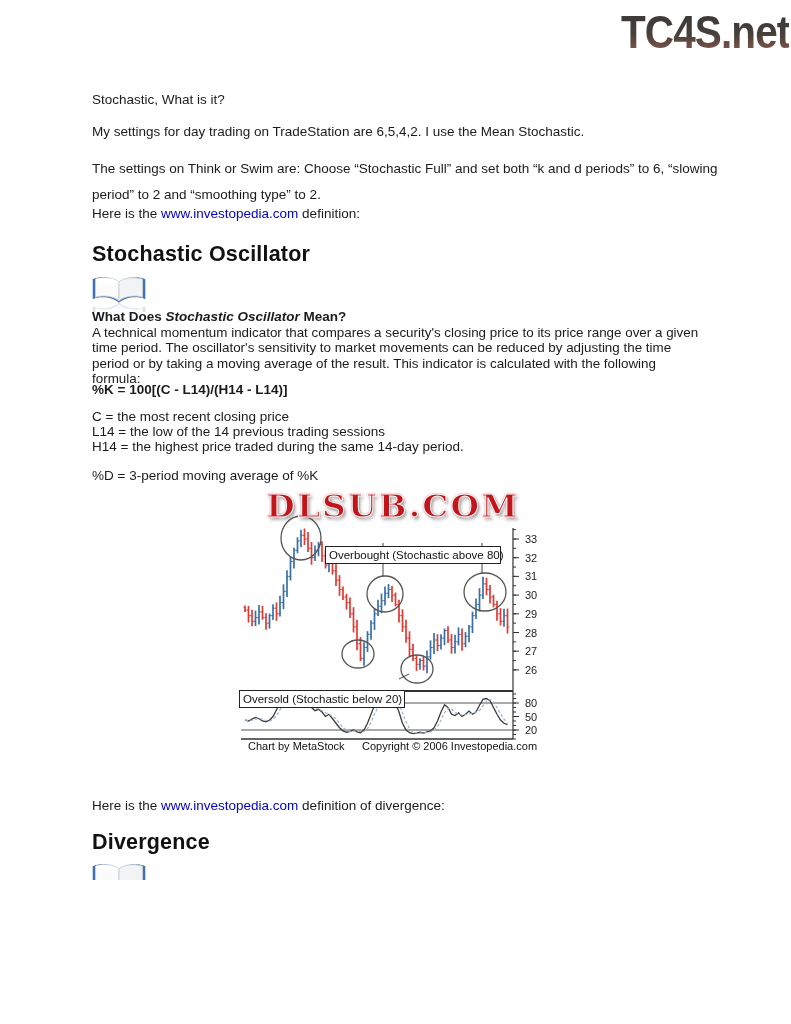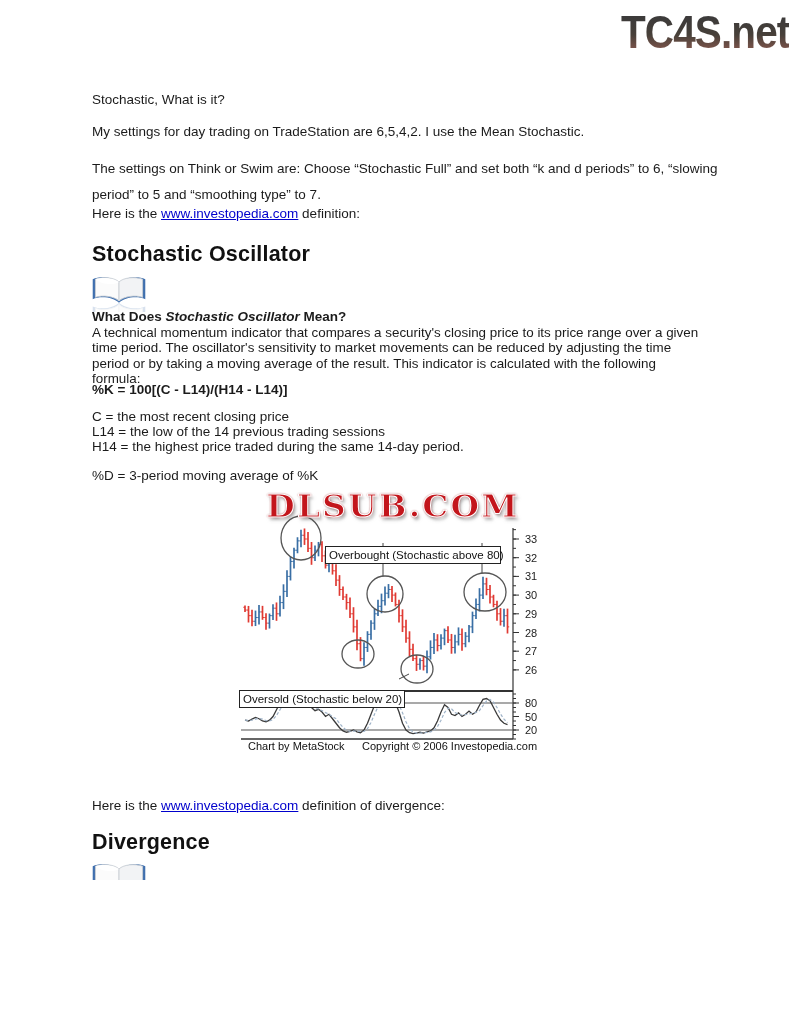--- a/index.html
+++ b/index.html
@@ -1,20 +1,20 @@
 <!DOCTYPE html>
 <html><head>
 <meta charset="utf-8">
 <style>
   html,body{margin:0;padding:0;background:#ffffff;}
   .page{position:relative;width:791px;height:880px;background:#fff;overflow:hidden;
         font-family:"Liberation Sans",sans-serif;color:#1b1b1b;}
   .t{position:absolute;left:92px;font-size:13.5px;line-height:16px;white-space:nowrap;}
   .para{position:absolute;left:92px;font-size:13.5px;}
-  .link{color:#0000cc;text-decoration:underline;cursor:pointer;}
+  .link{color:#0000cc;cursor:pointer;}
   .h{position:absolute;left:92px;margin:0;font-size:21.5px;font-weight:bold;letter-spacing:.2px;color:#111;}
   .b{font-weight:bold;}
   .bi{font-weight:bold;font-style:italic;}
   .tc4s{position:absolute;top:5px;right:2px;font-size:46px;font-weight:bold;letter-spacing:-1px;
         transform:scaleX(.88);transform-origin:100% 0;
         background:linear-gradient(180deg,#39393b 12%,#474039 55%,#8f5b51 92%);
         -webkit-background-clip:text;background-clip:text;color:transparent;}
   .chart{position:absolute;left:236px;top:488px;width:324px;height:276px;}
   .dlsub{position:absolute;left:16px;top:0;width:282px;height:37px;text-align:center;
          font-family:"DejaVu Serif",serif;font-weight:bold;font-size:31px;line-height:37px;
@@ -33,21 +33,21 @@
 </style>
 </head>
 <body>
 
 <div class="page">
 
   <div class="tc4s">TC4S.net</div>
 
   <div class="t" style="top:92px">Stochastic, What is it?</div>
   <div class="t" style="top:124px">My settings for day trading on TradeStation are 6,5,4,2. I use the Mean Stochastic.</div>
-  <div class="para" style="top:156px;width:655px;line-height:26px">The settings on Think or Swim are: Choose “Stochastic Full” and set both “k and d periods” to 6, “slowing period” to 5 and “smoothing  type” to 7.</div>
+  <div class="para" style="top:156px;width:655px;line-height:26px">The settings on Think or Swim are: Choose “Stochastic Full” and set both “k and d periods” to 6, “slowing period” to 2 and “smoothing  type” to 2.</div>
 
   <div class="t" style="top:206px">
     <span>Here is the </span><span class="link">www.investopedia.com</span><span> definition:</span>
   </div>
 
   <h1 class="h" style="top:242px">Stochastic Oscillator</h1>
 
   <svg class="book" style="top:270px" width="58" height="42" viewBox="0 0 64 46">
     <g id="bk1">
       <path d="M32 14 C26 8 12 6 3 10 L3 32 C12 28 26 30 32 36 C38 30 52 28 61 32 L61 10 C52 6 38 8 32 14 Z" fill="#3f6fae"></path>

